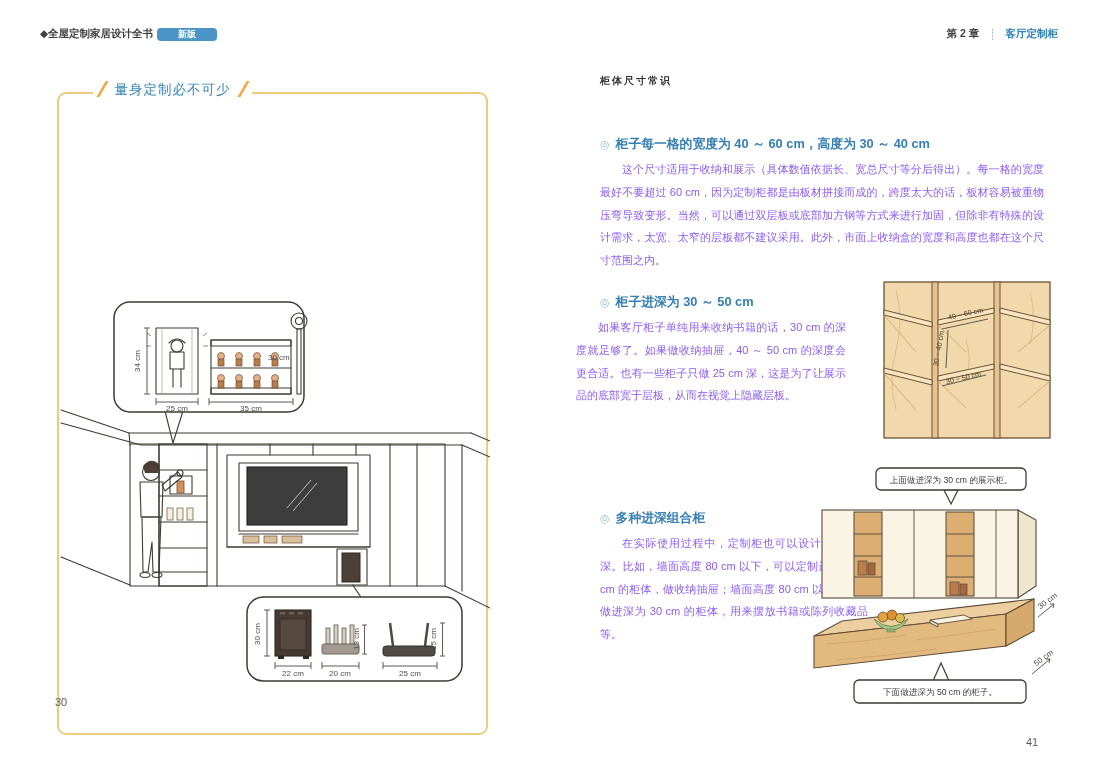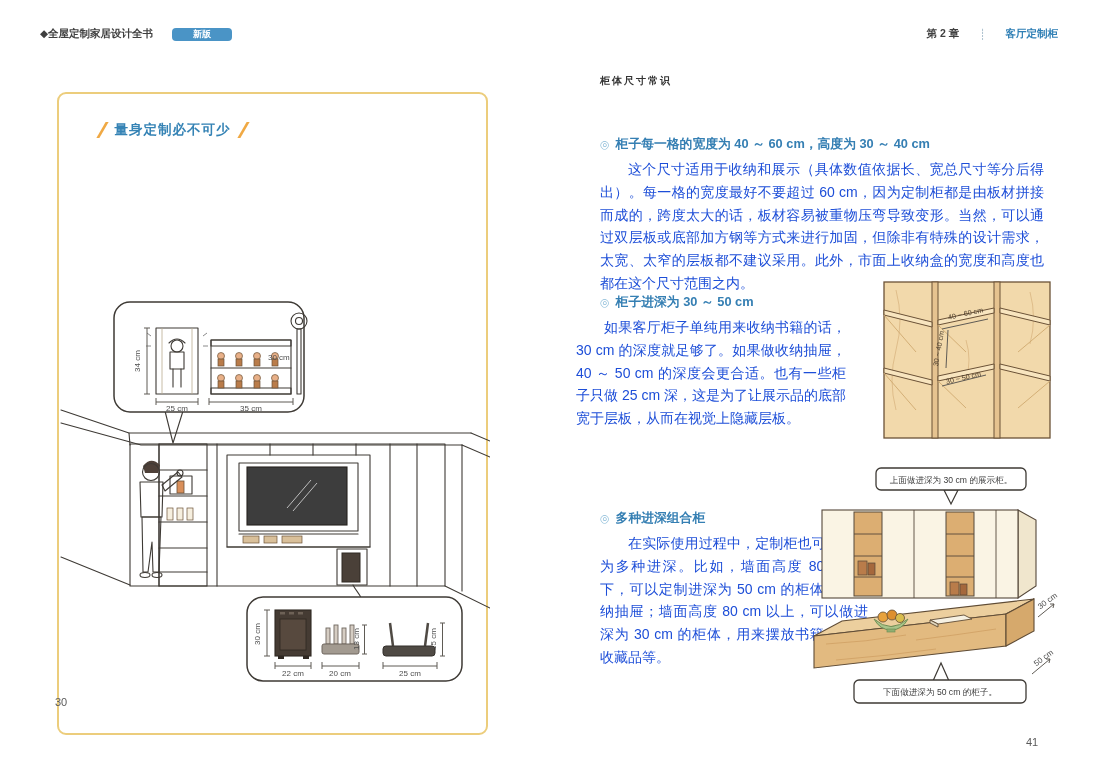--- a/index.html
+++ b/index.html
@@ -5,52 +5,52 @@
   * { margin:0; padding:0; box-sizing:border-box; }
   html,body { width:1096px; height:773px; }
   body {
     position:relative; background:#ffffff; overflow:hidden;
     font-family:"Liberation Sans","DejaVu Sans",sans-serif;
     color:#4e4e4e;
   }
   .abs { position:absolute; }
 
   
-  .head-left { left:40px; top:27px; display:flex; align-items:center; gap:19px;
+  .head-left { left:40px; top:27px; display:flex; align-items:center; gap:4px;
                font-size:10.5px; font-weight:bold; color:#3f3f3f; }
   .badge { background:#4a94c6; color:#fff; font-size:9px; font-weight:bold;
            padding:2px 21px; border-radius:4px; line-height:1; }
-  .head-right { right:38px; top:27px; display:flex; align-items:center; gap:20px;
+  .head-right { right:38px; top:27px; display:flex; align-items:center; gap:10px;
                 font-size:10.5px; font-weight:bold; }
   .head-right .chapter { color:#3f3f3f; }
   .head-right .divider { color:#9fb6c6; font-weight:normal; }
   .head-right .section { color:#2f7fb5; }
 
   
   .frame { left:57px; top:92px; width:431px; height:643px;
            border:2px solid #eccd7c; border-radius:9px; }
   .frame-title { position:absolute; left:34px; top:-13px; height:26px;
-                 background:#fff; display:flex; align-items:center; padding:0 8px;
-                 font-size:13.5px; font-weight:bold; color:#3583b5; letter-spacing:1px;margin-top:36px; }
+                 background:#fff; display:flex; padding:0 8px;
+                 font-size:13.5px; font-weight:normal; color:#3583b5; letter-spacing:1px; }
   .slash { display:inline-block; width:2.5px; height:16px; background:#f0a944;
            transform:skewX(-30deg); }
   .slash.l { margin-right:11px; } .slash.r { margin-left:11px; }
   .para { position:absolute; left:20px; top:34px; width:392px;
           font-size:12.3px; line-height:21.8px; text-align:justify;
           text-indent:2em; color:#4f4f4f; }
   .illus { position:absolute; left:0; top:200px; }
 
   
   .r-heading { left:600px; top:74px; font-size:10px; font-weight:bold;
                color:#333; letter-spacing:2px; }
   .sec-title { display:flex; align-items:center; gap:6px;
                font-size:12.8px; font-weight:bold; color:#357fb3; }
   .bullet { color:#8abbd8; font-size:11px; font-weight:normal; }
-  .sec-body { font-size:14px; line-height:22.8px; text-align:justify;
-              text-indent:2em; color:#1d4ed8; }
+  .sec-body { font-size:11px; line-height:22.8px; text-align:justify;
+              text-indent:2em; color:#8b5cf6; }
   .t1 { left:600px; top:136px; } .b1 { left:600px; top:158px; width:444px; }
   .t2 { left:600px; top:294px; } .b2 { left:576px; top:316px; width:270px; }
   .t3 { left:600px; top:510px; } .b3 { left:600px; top:532px; width:268px; }
 
   .pagenum { font-size:11px; color:#5a5a5a; }
   .pn-l { left:55px; top:696px; } .pn-r { left:1026px; top:736px; }
 
   
   .ln  { stroke:#3e3a35; stroke-width:1.1; fill:none; stroke-linecap:round; stroke-linejoin:round; }
   .dim { stroke:#5f5b55; stroke-width:1; fill:none; }

